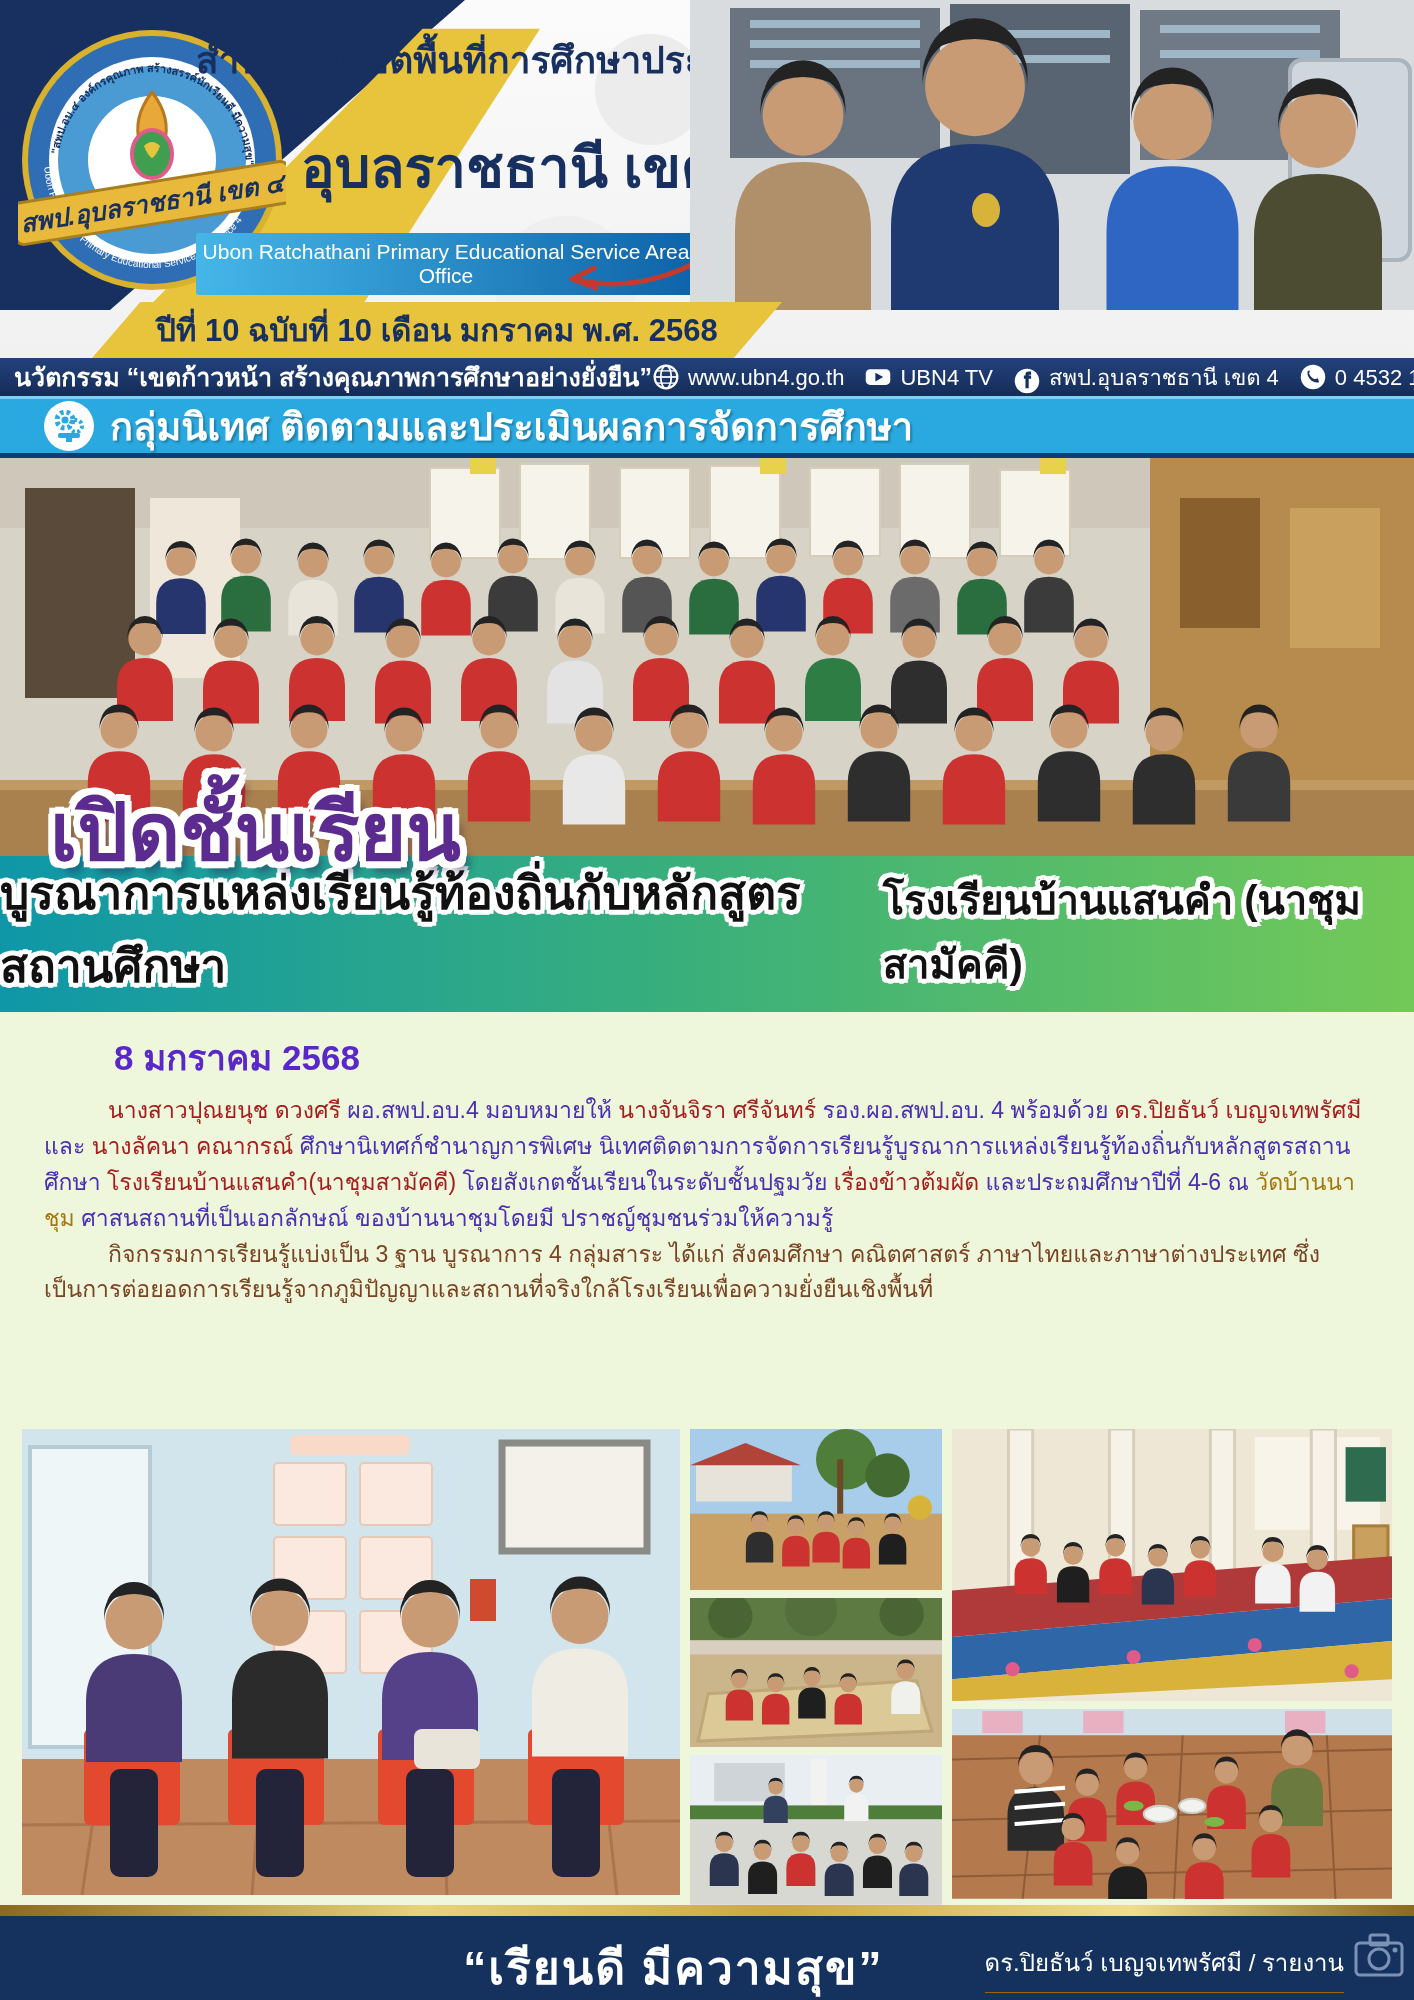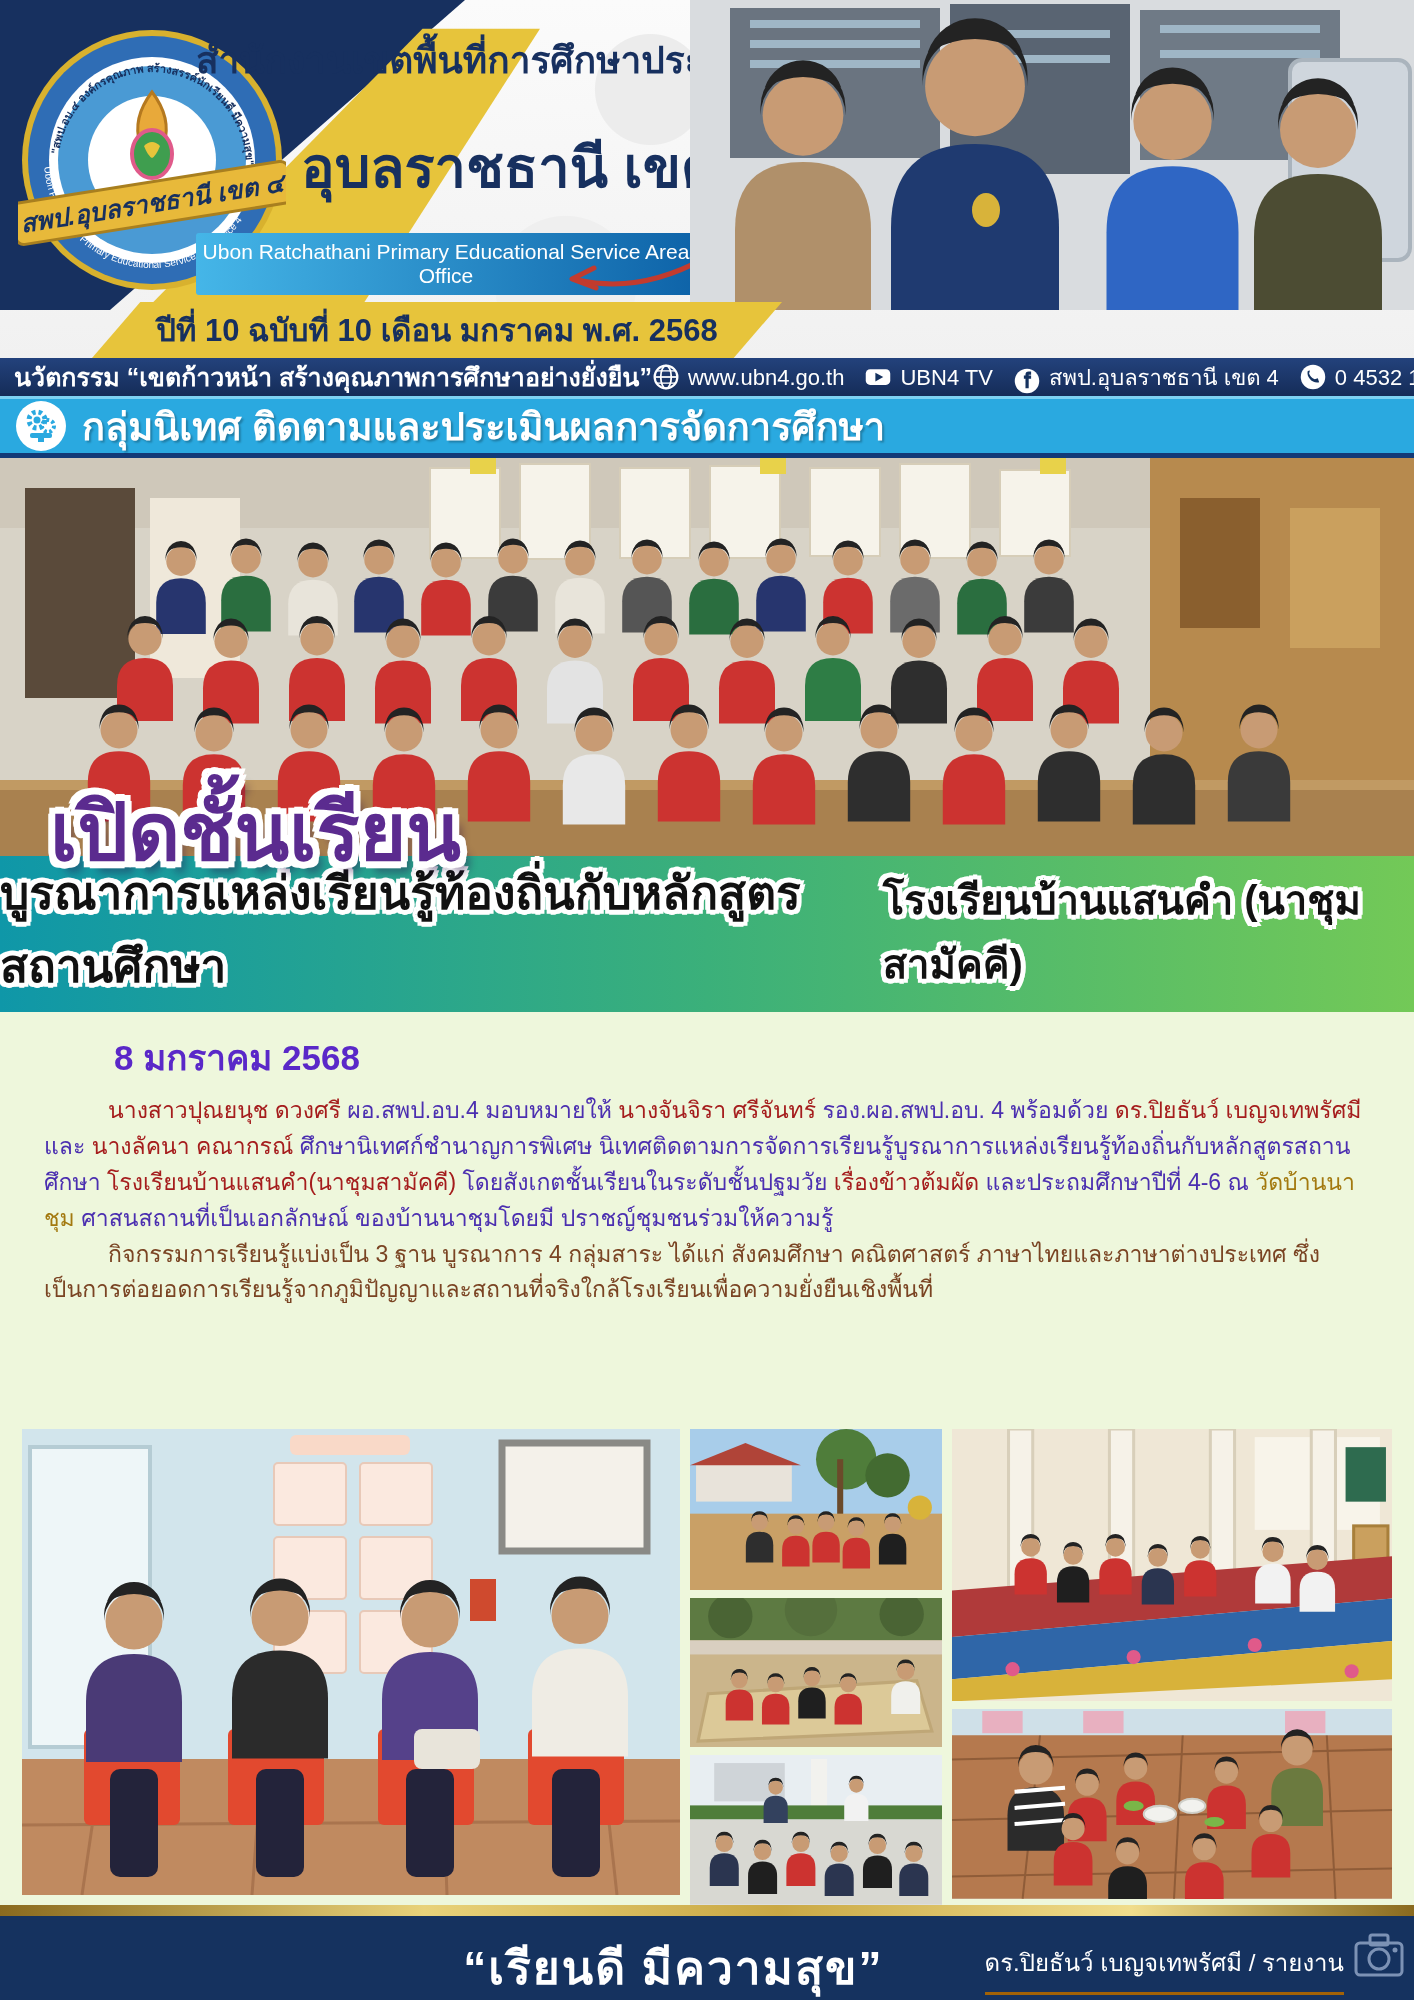--- a/index.html
+++ b/index.html
@@ -44,21 +44,21 @@
   .info-bar { position:relative; width:100%; height:38px; background:linear-gradient(180deg,#23427c,#152c58);
     display:flex; align-items:center; justify-content:space-between; padding:0 14px; }
   .motto { color:#fff; font-size:25px; font-weight:bold; white-space:nowrap; }
   .contact-group { display:flex; align-items:center; gap:20px; }
   .contact-item { display:flex; align-items:flex-end; gap:8px; color:#fff; font-size:22px; white-space:nowrap; }
   .ci-icon { width:28px; height:28px; flex:0 0 auto; }
 
   
   .section-bar { position:relative; width:100%; height:62px; background:#2aa9e0;
     border-top:3px solid #7dd2f3; border-bottom:5px solid #123a77;
-    display:flex; align-items:center; gap:16px; padding:0 16px; }
+    display:flex; align-items:center; gap:16px; padding:0 44px; }
   .section-badge { width:50px; height:50px; border-radius:50%; background:#fff;
     display:flex; align-items:center; justify-content:center; }
   .section-title { color:#fff; font-size:38px; font-weight:bold; text-shadow:2px 2px 2px rgba(0,0,0,.25); }
 
   
   .main-photo { position:relative; width:100%; height:398px; background:#d8d3c7; }
   .main-photo svg { display:block; width:100%; height:100%; }
 
   
   .headline-title { position:absolute; left:50px; top:768px; z-index:5;
@@ -91,21 +91,21 @@
   .col-right .rt { flex:0 0 268px; }
   .col-right .rb { flex:1; }
 
   
   .footer { position:relative; width:100%; height:95px; background:#15325f;text-decoration:underline; }
   .gold-strip { position:absolute; top:0; left:0; width:100%; height:11px;
     background:linear-gradient(90deg,#8a6a1f,#e8d27a 30%,#c9a845 55%,#f0dd8c 80%,#8a6a1f); }
   .footer-slogan { position:absolute; left:50%; transform:translateX(-58%); top:26px;
     color:#fff; font-size:46px; font-weight:bold; letter-spacing:2px; }
   .footer-credit { position:absolute; right:70px; top:38px; color:#fff; font-size:24px;
-    padding-bottom:10px; border-bottom:3px solid #a16207; }
+    padding-bottom:10px; border-bottom:1px solid #a16207; }
   .camera-icon { position:absolute; right:6px; top:22px; width:58px; height:58px; opacity:.85; }
 
   svg text { font-family:"Liberation Sans","DejaVu Sans",sans-serif; }
 </style>
 </head>
 <body>
 
 <div class="page">
 
   <div class="header">

